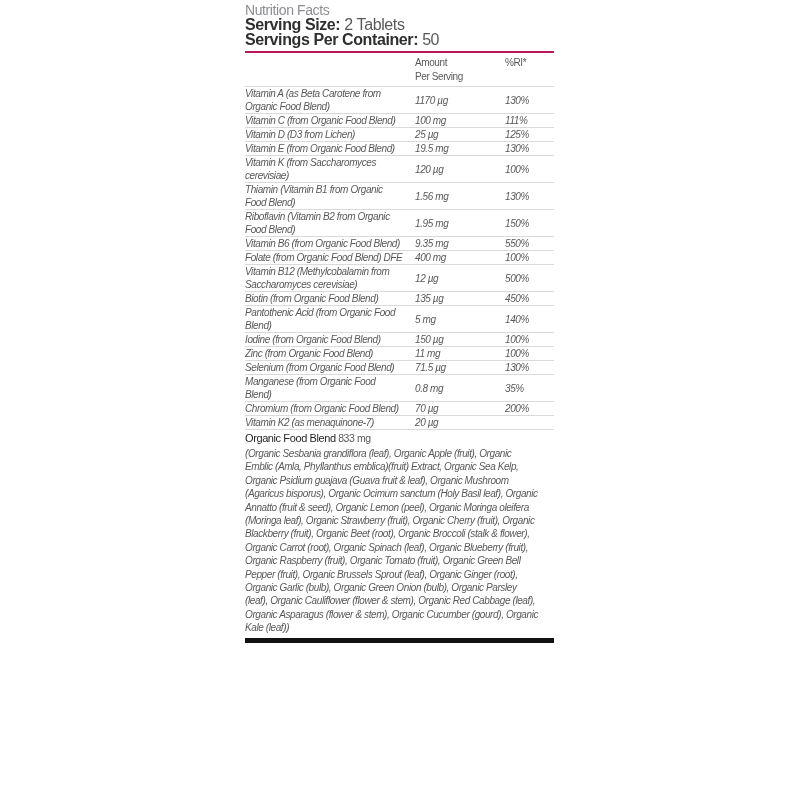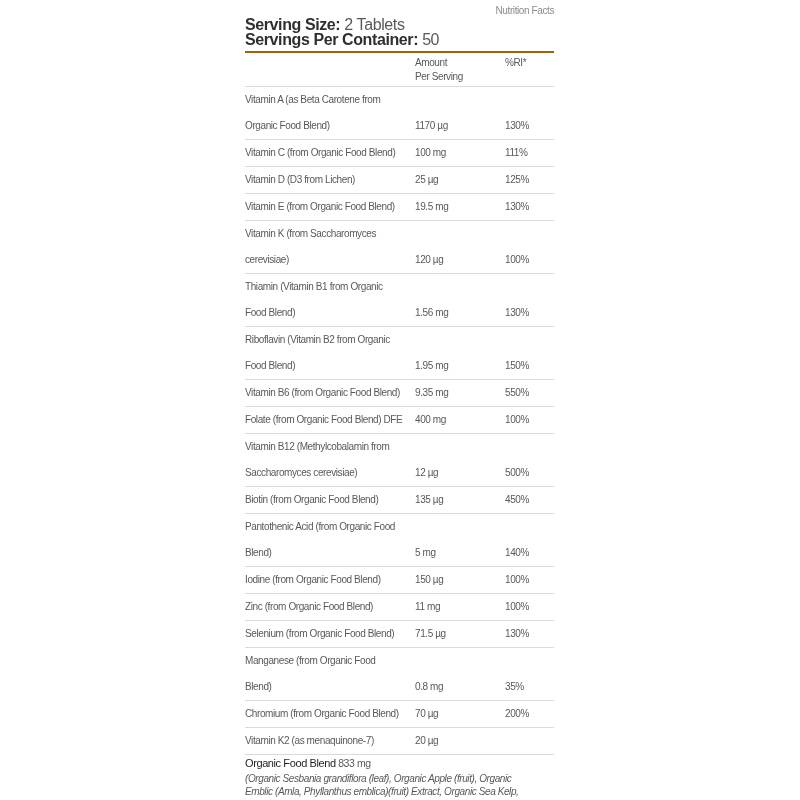--- a/index.html
+++ b/index.html
@@ -13,48 +13,48 @@
   }
   .panel {
     position: absolute;
     left: 245px; top: 4px;
     width: 309px;
     font-size: 10px;
     letter-spacing: -0.4px;
   }
   .nf-title {
     color: #8b8d90;
-    font-size: 10px;
+    font-size: 14px;
     line-height: 13px;
-    text-align: right;
   }
   .serving-line {
     font-size: 16px;
     line-height: 15px;
     color: #58595b;
   }
   .serving-line .lbl { font-weight: bold; color: #2f2f31; }
   .facts-table {
     margin-top: 4px;
-    border-top: 2px solid #a16207;
+    border-top: 2px solid #be185d;
   }
   .thead {
     display: flex;
     align-items: flex-start;
     padding: 3px 0 2px 0;
     border-bottom: 1px solid #d9dadb;
   }
   .thead .h-spacer { width: 170px; }
   .thead .h-amount { width: 90px; line-height: 14px; white-space: pre-line; }
   .thead .h-rdi { flex: 1; line-height: 14px; }
   .nrow {
     display: flex;
-    align-items: flex-end;
+    align-items: center;
     border-bottom: 1px solid #d9dadb;
-    line-height: 26px;
+    line-height: 13px;
+    font-style: italic;
   }
   .c-name  { width: 170px; white-space: pre-line; padding-right: 2px; box-sizing: border-box; }
   .c-amount{ width: 90px; }
   .c-rdi   { flex: 1; }
   .blend-title {
     padding: 2px 0 1px 0;
     font-size: 10.5px;
     line-height: 13px;
   }
   .blend-title .bt { font-weight: normal; color: #1f1f21; font-size: 11px; }

